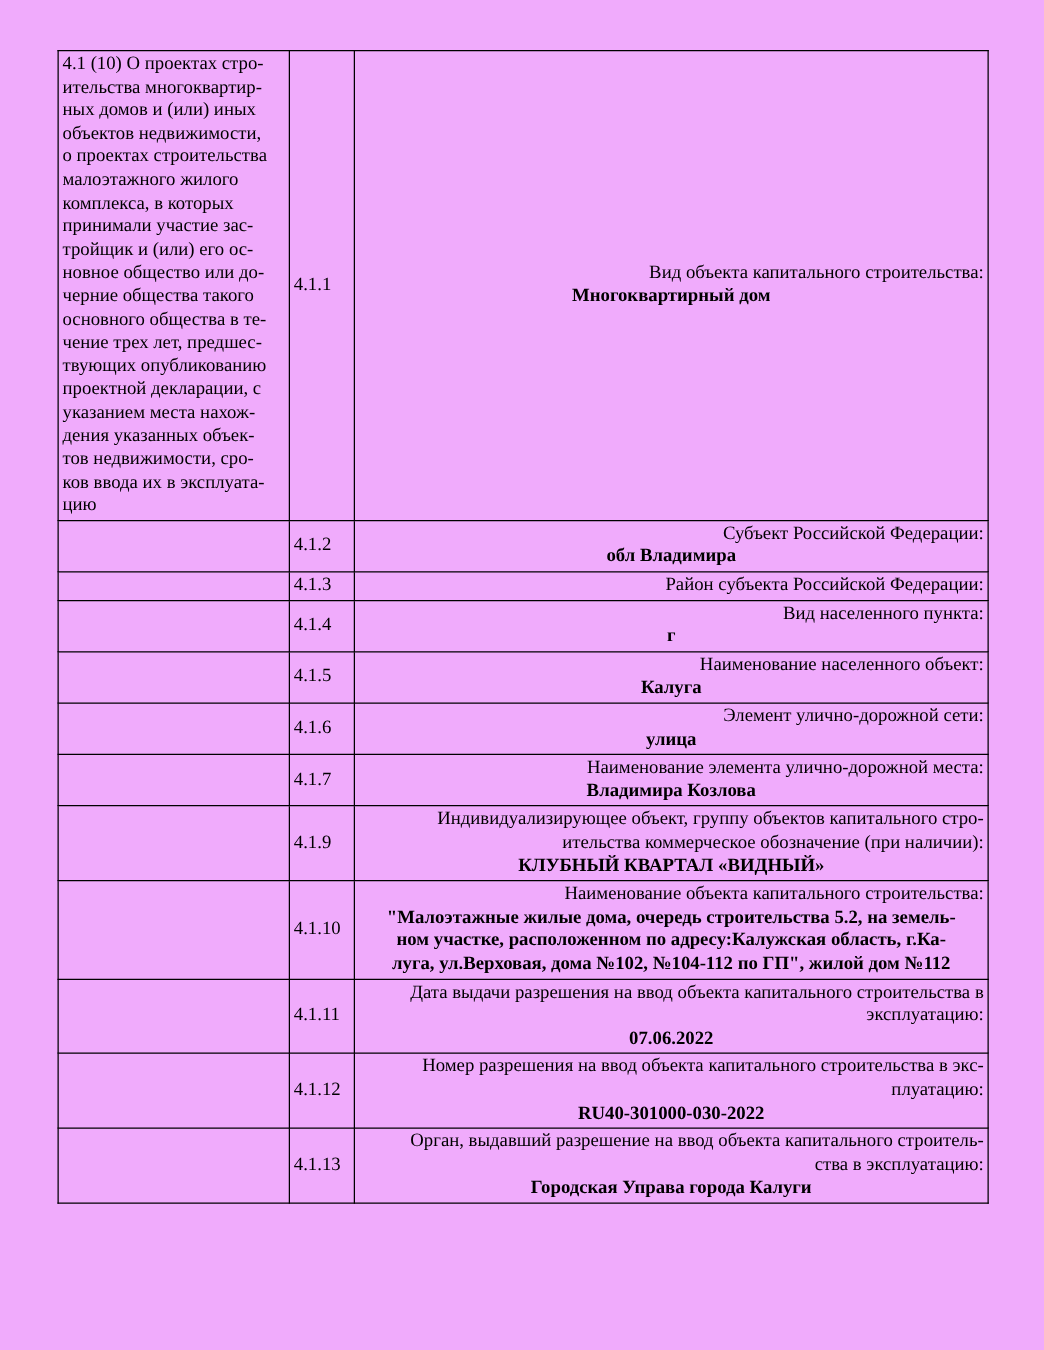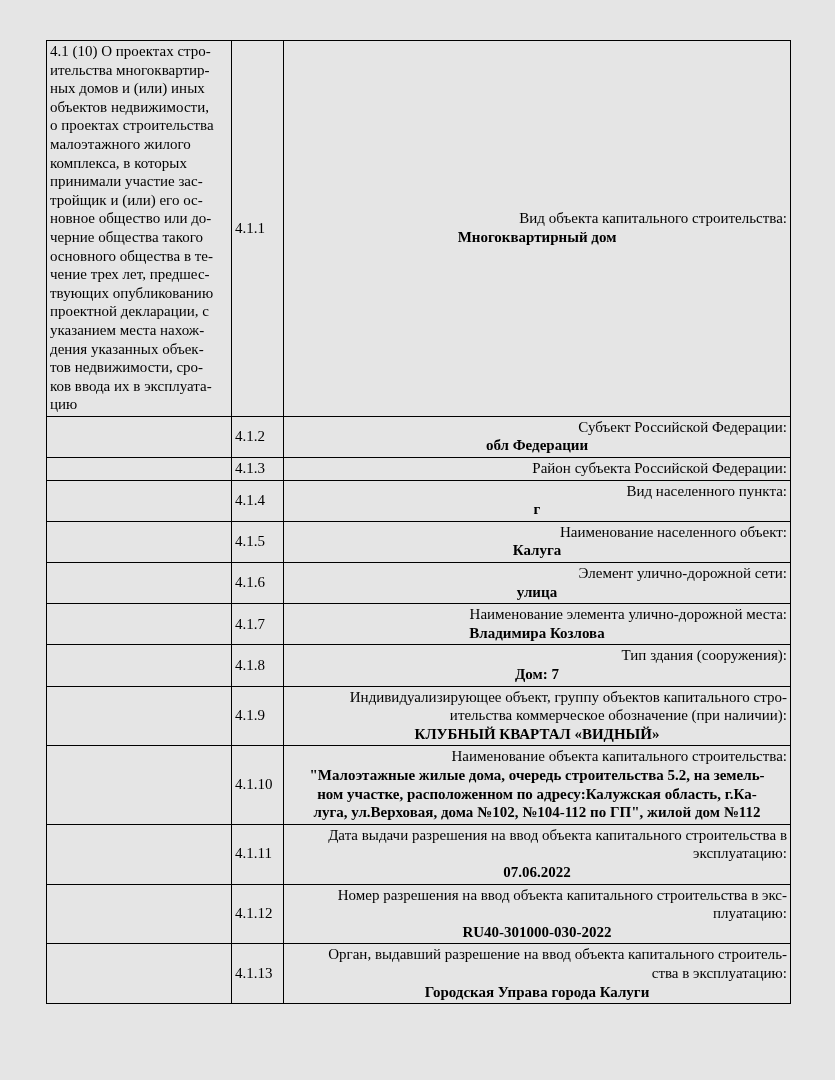--- a/index.html
+++ b/index.html
@@ -8,21 +8,21 @@
     background: #ffffff;
     width: 835px;
     height: 1080px;
     font-family: "Liberation Serif", serif;
     color: #000000;
   }
   .page {
     position: relative;
     width: 835px;
     height: 1080px;
-    background: #e5e5e5;
+    background: #f0abfc;
     overflow: hidden;
   }
   table.decl {
     position: absolute;
     left: 46px;
     top: 40px;
     width: 744px;
     border-collapse: collapse;
     table-layout: fixed;
   }
@@ -90,21 +90,21 @@
         <td class="content">
           <div class="label">Вид объекта капитального строительства:</div>
           <div class="value">Многоквартирный дом</div>
         </td>
       </tr>
       <tr>
         <td class="desc"></td>
         <td class="code">4.1.2</td>
         <td class="content">
           <div class="label">Субъект Российской Федерации:</div>
-          <div class="value">обл Федерации</div>
+          <div class="value">обл Владимира</div>
         </td>
       </tr>
       <tr>
         <td class="desc"></td>
         <td class="code">4.1.3</td>
         <td class="content">
           <div class="label">Район субъекта Российской Федерации:</div>
           <div class="value"></div>
         </td>
       </tr>
@@ -131,28 +131,20 @@
           <div class="label">Элемент улично-дорожной сети:</div>
           <div class="value">улица</div>
         </td>
       </tr>
       <tr>
         <td class="desc"></td>
         <td class="code">4.1.7</td>
         <td class="content">
           <div class="label">Наименование элемента улично-дорожной места:</div>
           <div class="value">Владимира Козлова</div>
-        </td>
-      </tr>
-      <tr>
-        <td class="desc"></td>
-        <td class="code">4.1.8</td>
-        <td class="content">
-          <div class="label">Тип здания (сооружения):</div>
-          <div class="value">Дом: 7</div>
         </td>
       </tr>
       <tr>
         <td class="desc"></td>
         <td class="code">4.1.9</td>
         <td class="content">
           <div class="label">Индивидуализирующее объект, группу объектов капитального стро-
 ительства коммерческое обозначение (при наличии):</div>
           <div class="value">КЛУБНЫЙ КВАРТАЛ «ВИДНЫЙ»</div>
         </td>

